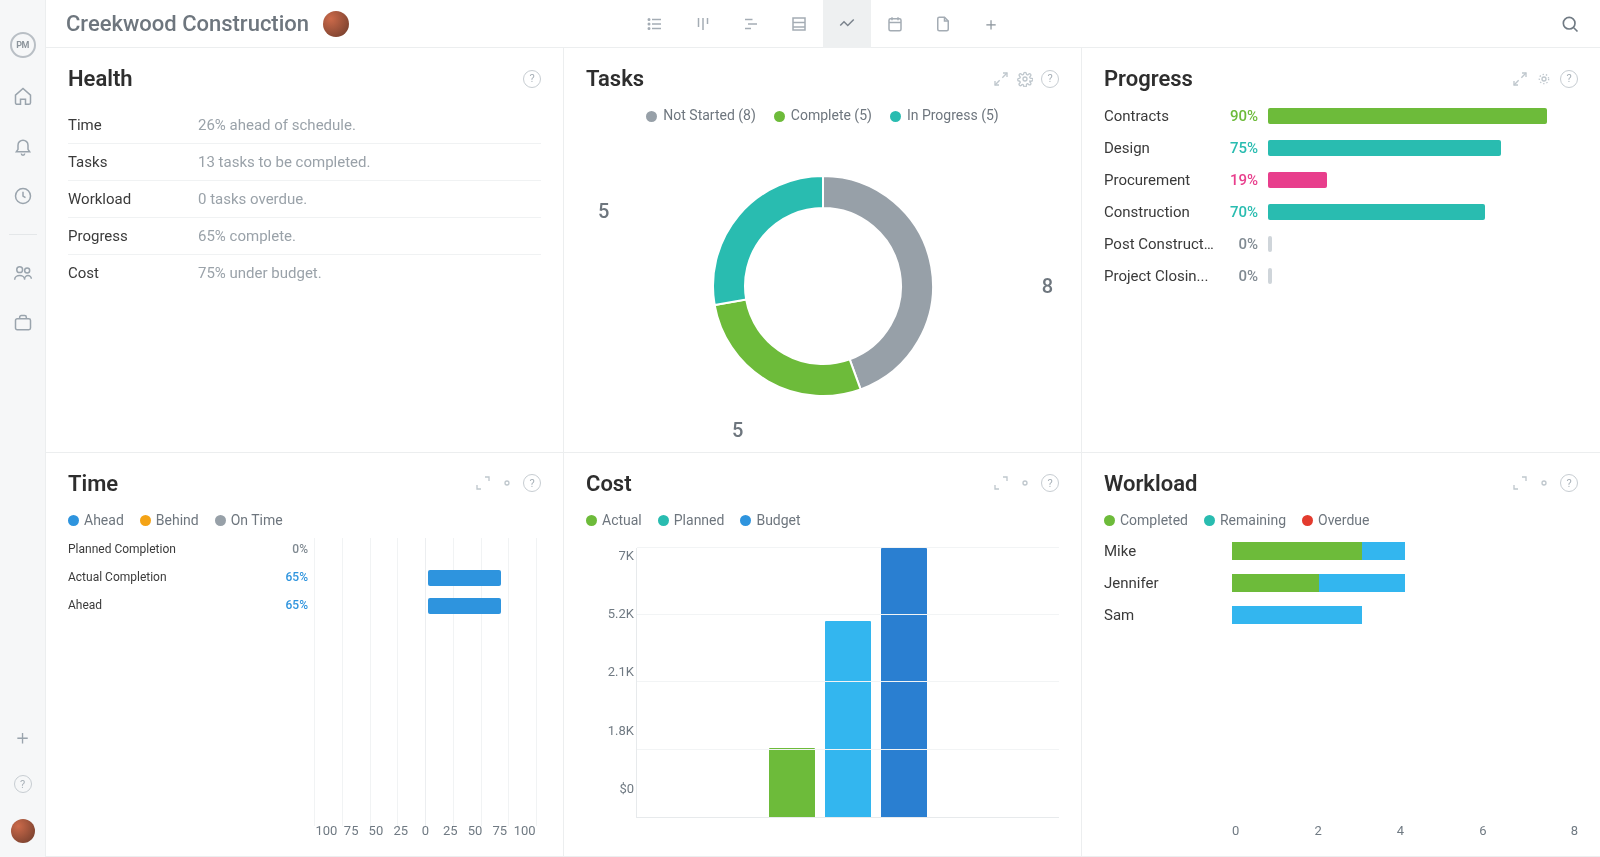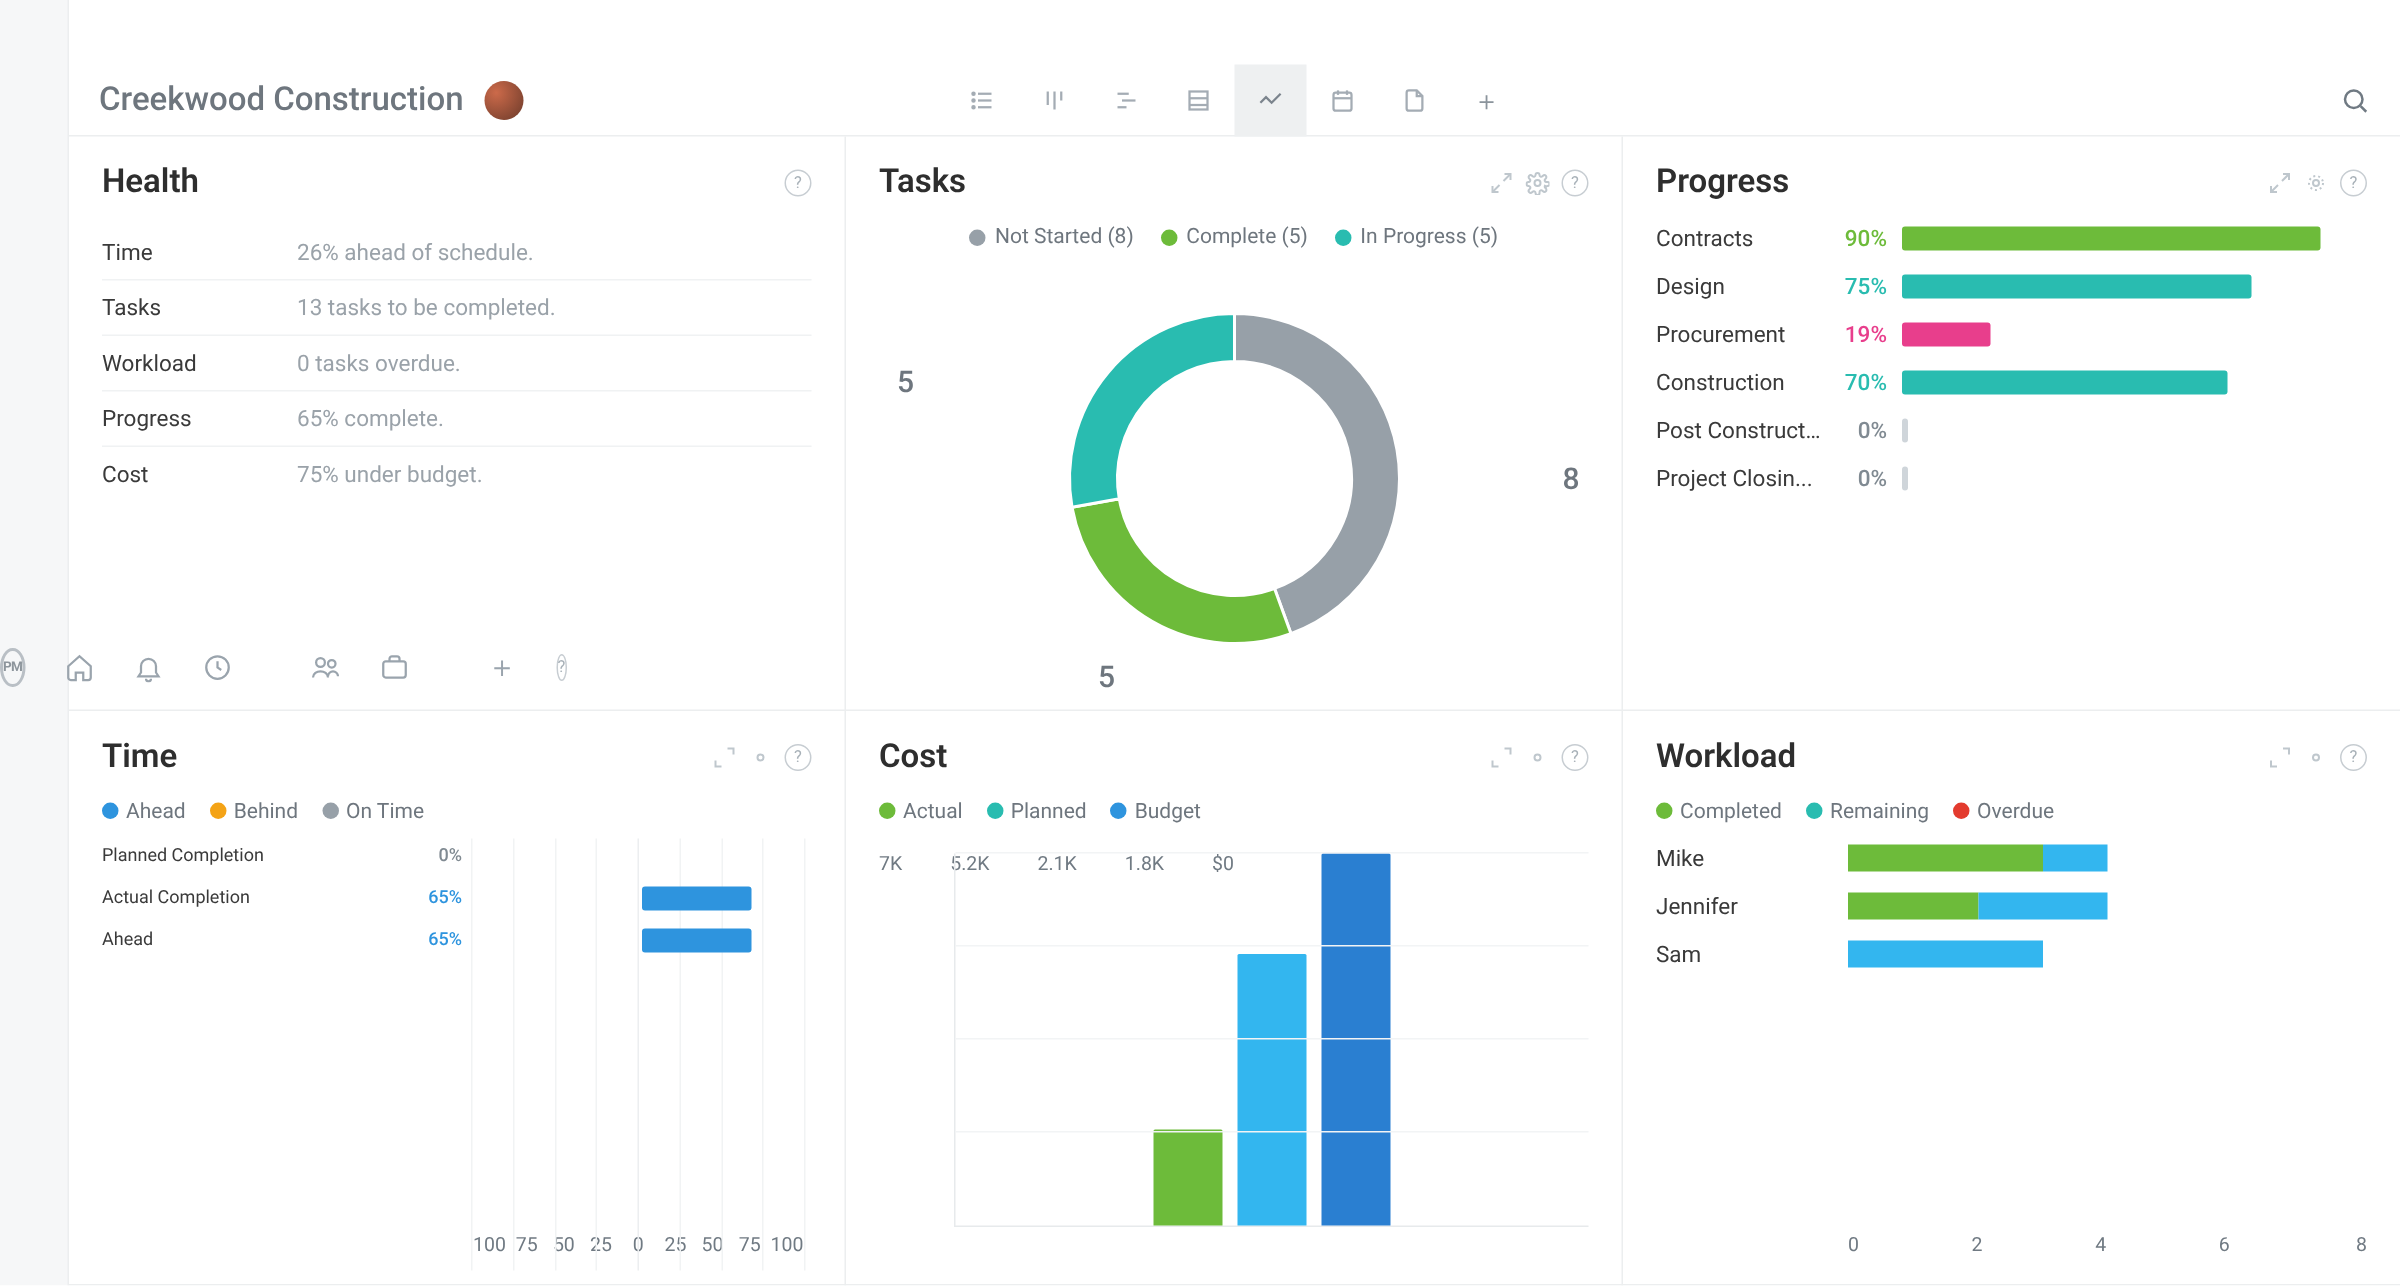--- a/index.html
+++ b/index.html
@@ -1,24 +1,24 @@
 <!DOCTYPE html>
 <html><head>
 <meta charset="utf-8">
 <style>
   * { box-sizing: border-box; margin: 0; padding: 0; }
   body { font-family: -apple-system, BlinkMacSystemFont, "Segoe UI", Roboto, Helvetica, Arial, sans-serif; background: #fff; color: #2b2b2b; }
   .app { display: flex; height: 857px; width: 1600px; }
-  .siderail { width: 46px; background: #f6f7f8; display: flex; flex-direction: row; align-items: center; padding-top: 32px; gap: 26px; border-right: 1px solid #eceeef; }
+  .siderail { width: 46px; background: #f6f7f8; display: flex; flex-direction: column; align-items: center; padding-top: 32px; gap: 26px; border-right: 1px solid #eceeef; }
   .siderail .logo { width: 26px; height: 26px; border-radius: 50%; border: 2px solid #b9bfc5; display:flex; align-items:center; justify-content:center; font-size:9px; font-weight:700; color:#8d959c; letter-spacing:-0.5px;}
   .siderail .icon { color:#9aa4ad; cursor:pointer; display:flex; align-items:center; justify-content:center; width:24px; height:24px;}
   .siderail .spacer-grow { flex:1; }
   .siderail .avatar-sm { width:24px; height:24px; border-radius:50%; background: radial-gradient(circle at 30% 30%, #cc6a4a, #6b3a2a); margin-bottom:14px; cursor:pointer;}
   .siderail .divider-sm { width:28px; height:1px; background:#e4e7e9; }
-  .main { flex:1; display:flex; flex-direction:column;margin-top:43px; }
+  .main { flex:1; display:flex; flex-direction:column; }
   .topbar { height:48px; display:flex; align-items:center; padding:0 20px; border-bottom:1px solid #eceeef; position:relative; }
   .topbar .title { font-size:22px; font-weight:500; color:#6e767e; margin-right:14px;}
   .topbar .title-avatar { width:26px; height:26px; border-radius:50%; background: radial-gradient(circle at 30% 30%, #cc6a4a, #6b3a2a);}
   .view-tabs { position:absolute; left:50%; transform:translateX(-50%); display:flex; gap:0; }
   .view-tab { width:48px; height:48px; display:flex; align-items:center; justify-content:center; color:#a4acb4; cursor:pointer; }
   .view-tab.active { background:#eef0f1; color:#7b848d; }
   .topbar .search { margin-left:auto; color:#707a83; cursor:pointer;}
   .grid { flex:1; display:grid; grid-template-columns: 1fr 1fr 1fr; grid-template-rows: 1fr 1fr; }
   .card { border-right:1px solid #eceeef; border-bottom:1px solid #eceeef; padding:18px 22px 12px 22px; display:flex; flex-direction:column; overflow:hidden;}
   .card:nth-child(3n){ border-right:none; }
@@ -48,21 +48,21 @@
   .legend-sm .d { width:11px; height:11px; border-radius:50%; display:inline-block; margin-right:5px; vertical-align:-1px;}
   .time-row { display:flex; align-items:flex-start; margin-bottom:12px; font-size:12px;}
   .time-label { width:180px; color:#3a3a3a;}
   .time-pct { width:60px; text-align:right; color:#2e94de; font-weight:500; margin-right:6px;}
   .diverge { flex:1; position:relative; height:16px; }
   .diverge .bar { position:absolute; top:0; height:100%; background:#2e94de; border-radius:2px;}
   .time-axis { display:flex; justify-content:flex-end; font-size:13px; color:#707a83; margin-top:auto; padding:0 4px 6px 246px;}
   .time-axis span{ width:30px; text-align:center;}
   
   .cost-chart { flex:1; display:flex; position:relative; padding-left:50px; padding-bottom:4px; padding-top:6px;}
-  .cost-yaxis { position:absolute; left:0; top:6px; bottom:26px; width:48px; display:flex; flex-direction:row; justify-content:space-between; text-align:right; font-size:13px; color:#707a83;gap:32px;}
+  .cost-yaxis { position:absolute; left:0; top:6px; bottom:26px; width:48px; display:flex; flex-direction:column; justify-content:space-between; text-align:right; font-size:13px; color:#707a83;gap:32px;}
   .cost-plot { flex:1; border-left:1px solid #e7eaec; border-bottom:1px solid #e7eaec; display:flex; align-items:flex-end; justify-content:center; gap:10px; position:relative;}
   .cost-plot .gline { position:absolute; left:0; right:0; height:1px; background:#f2f4f5;}
   .cost-bar { width:46px; border-radius:1px 1px 0 0;}
   .cost-xbase { height:22px;}
   
   .wl-row { display:flex; align-items:center; margin-bottom:14px; font-size:15px;}
   .wl-label { width:128px; color:#3a3a3a;}
   .wl-track { flex:1; height:18px; display:flex; position:relative;}
   .wl-seg { height:100%;}
   .wl-axis { display:flex; font-size:13px; color:#707a83; margin-top:auto; padding-left:128px; padding-bottom:6px;}

